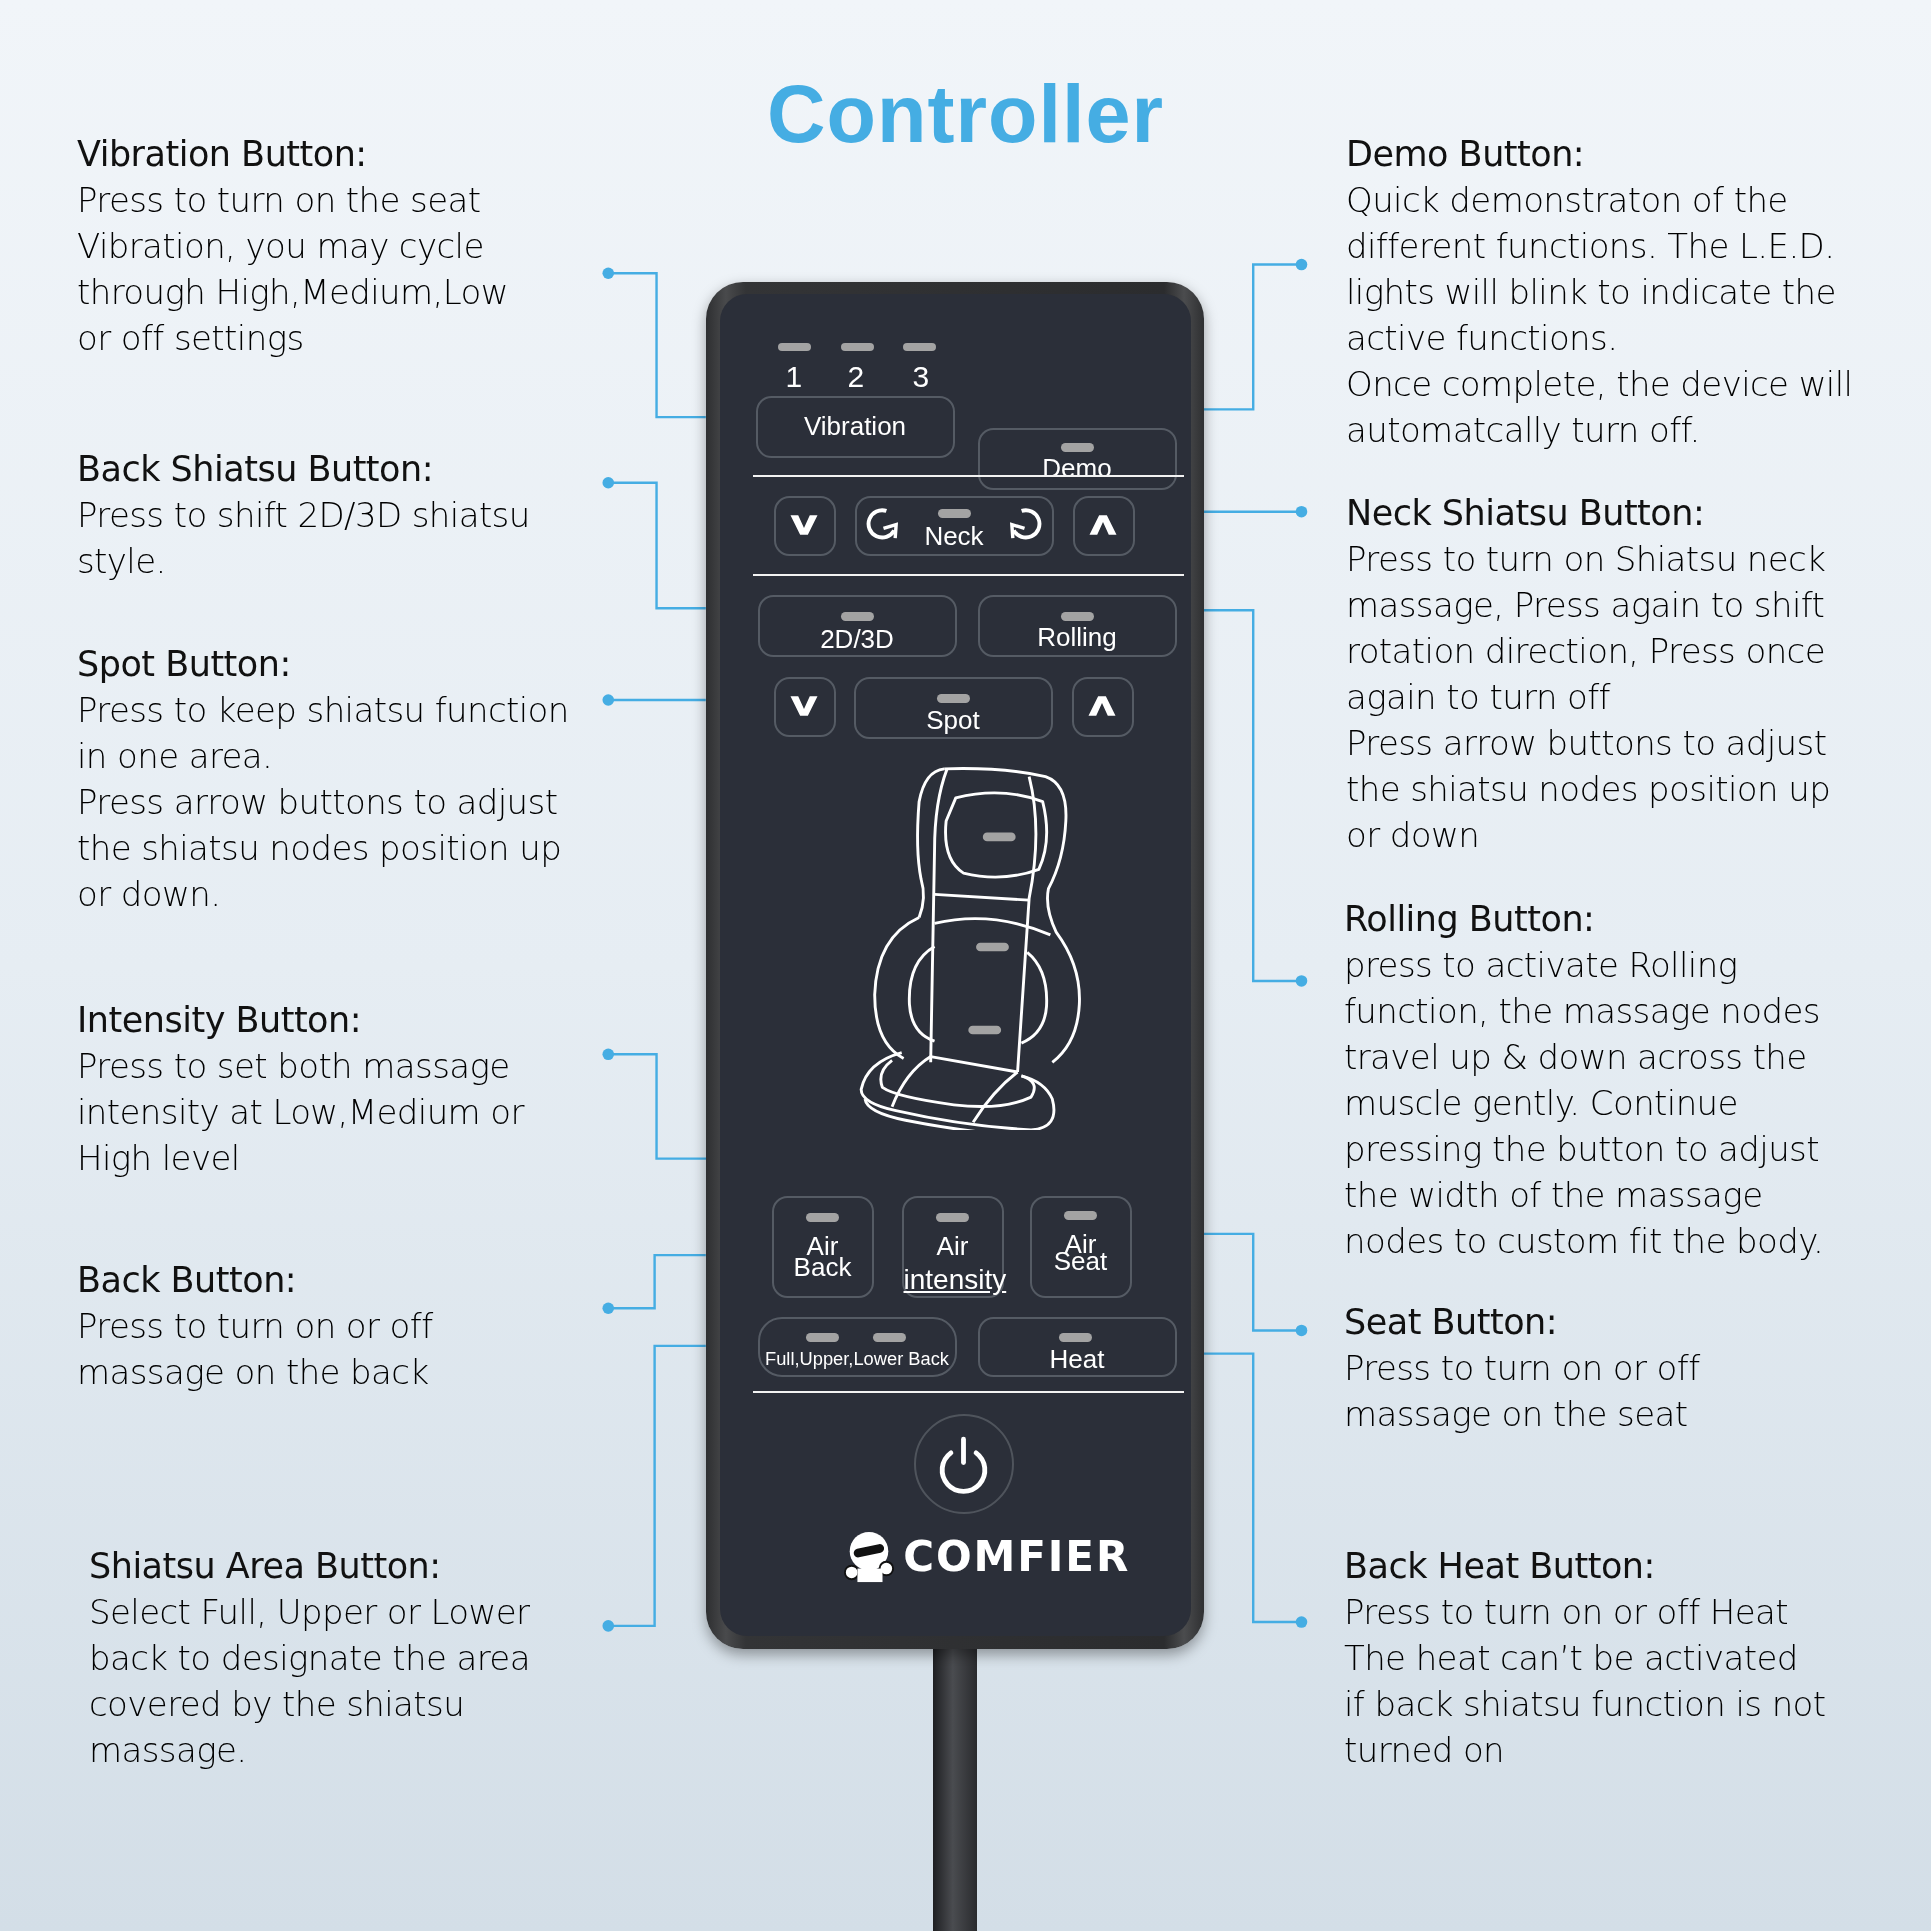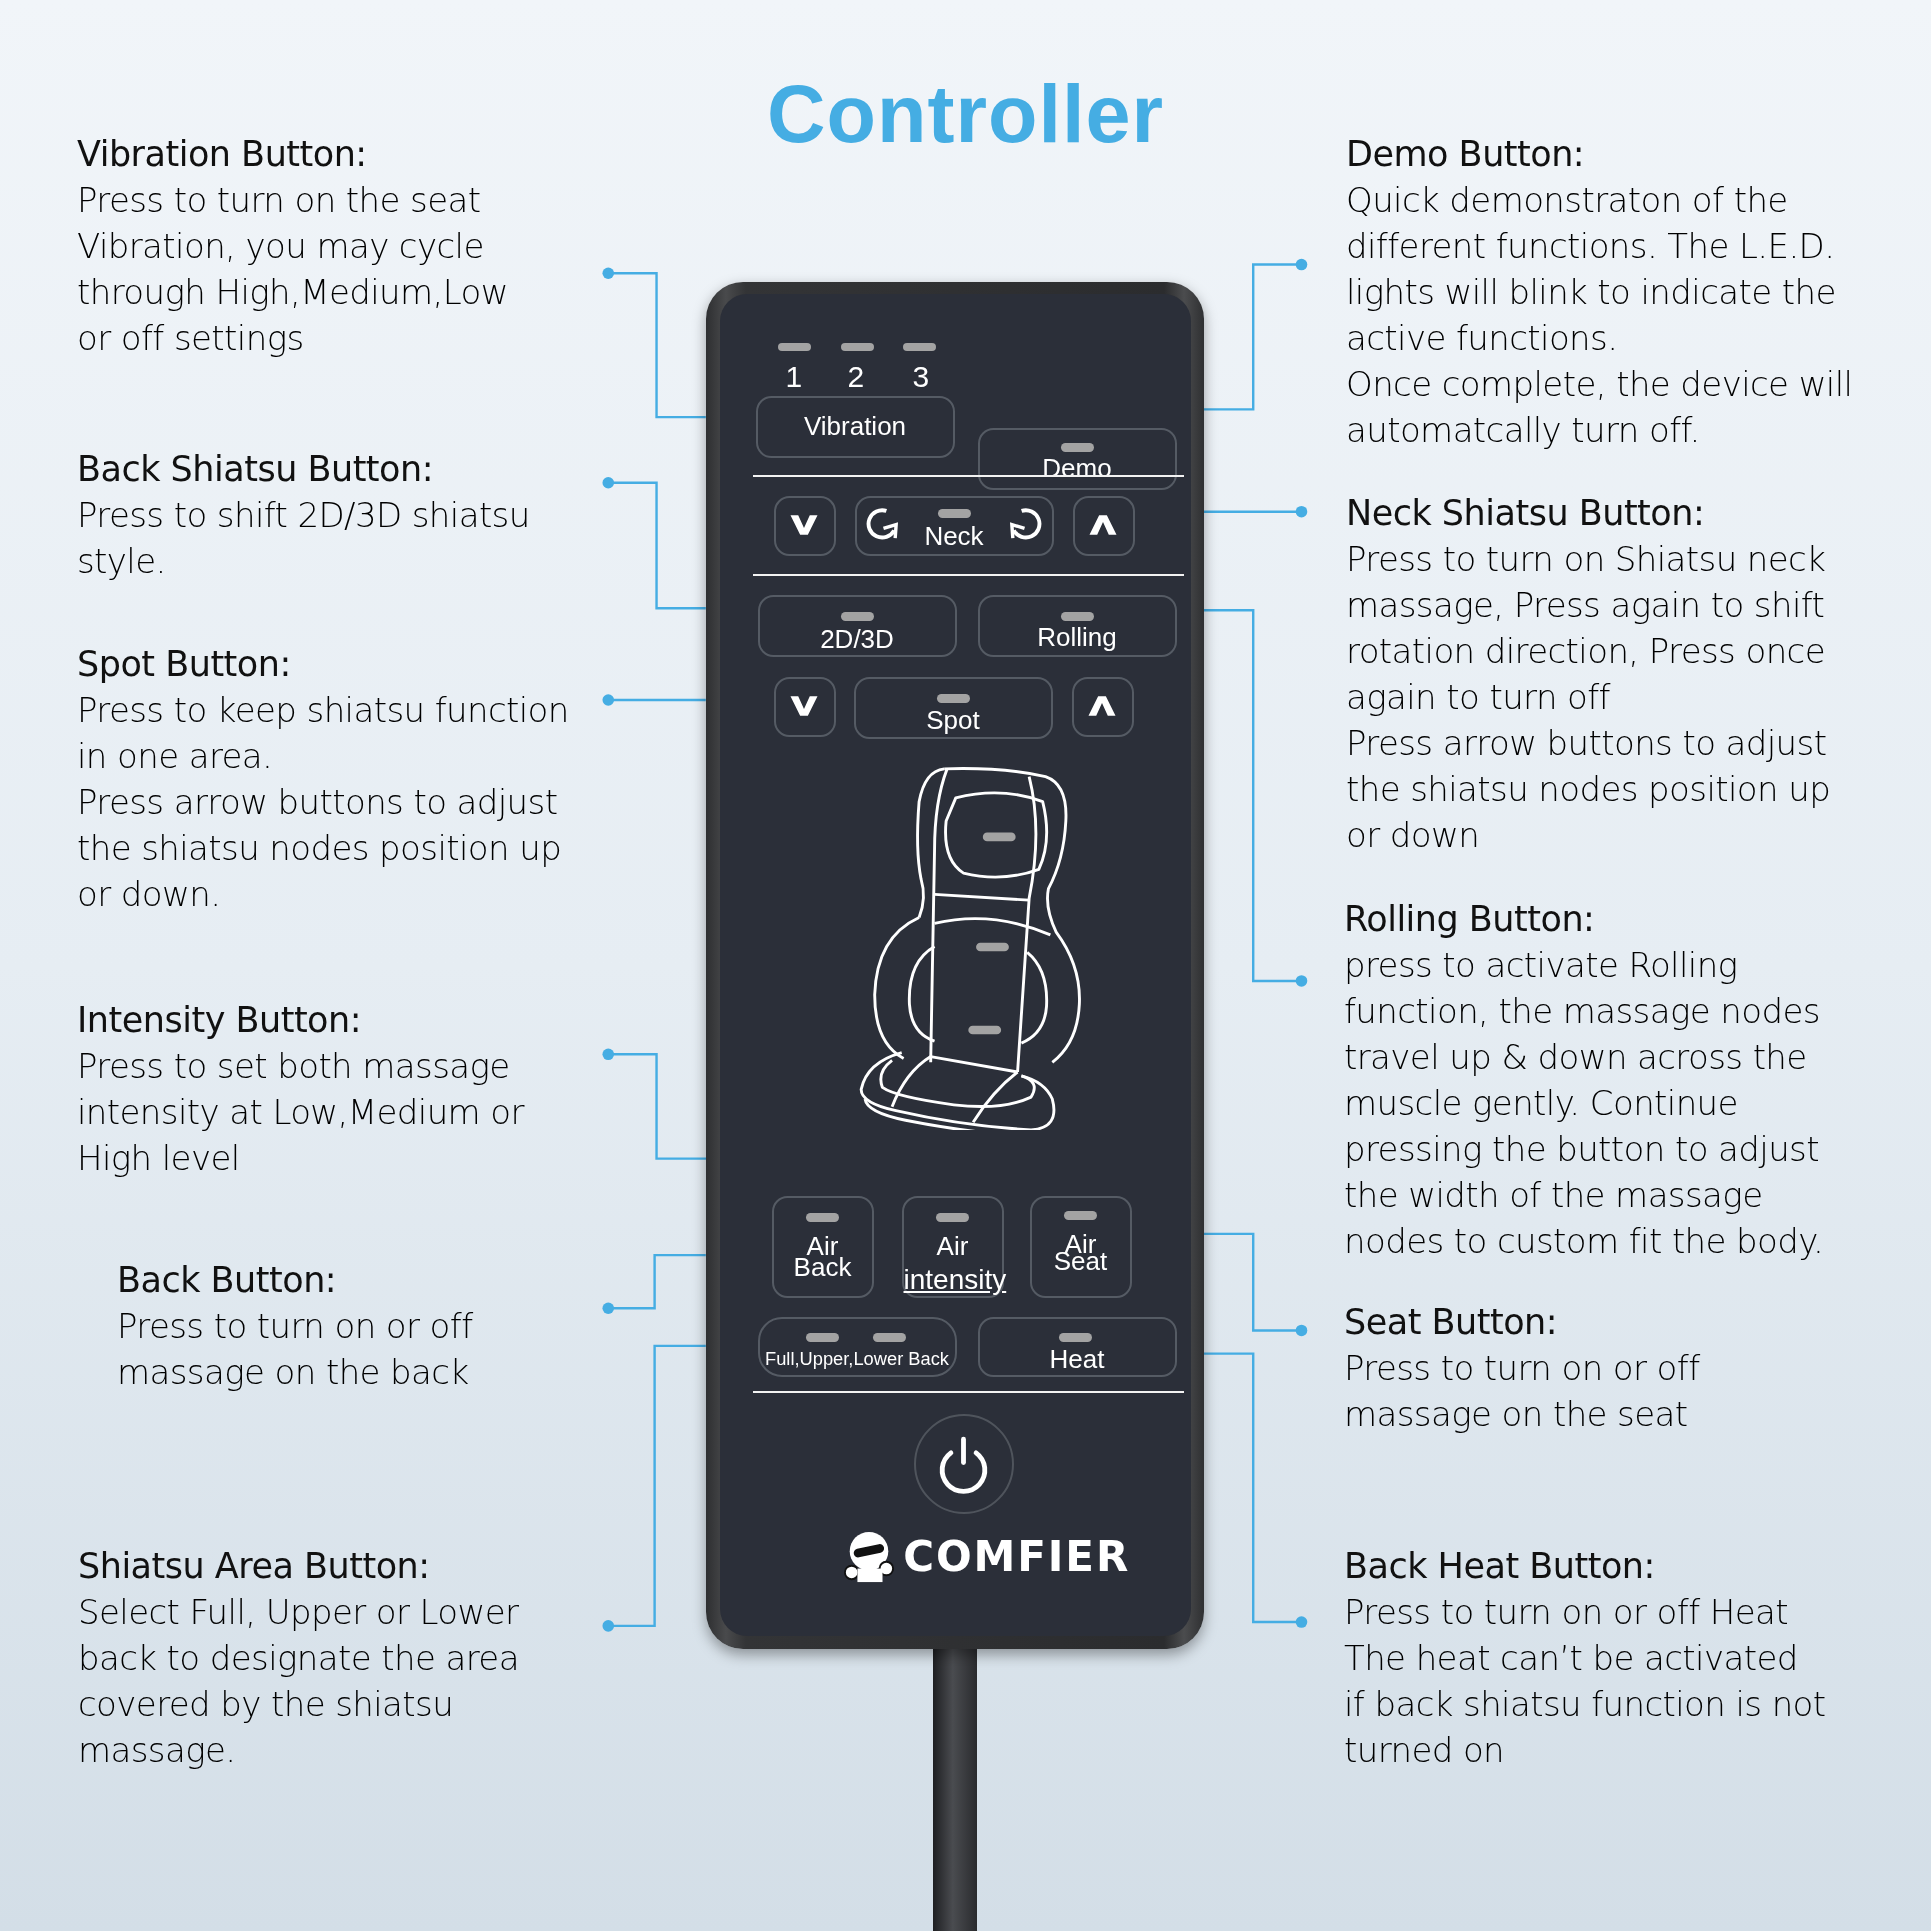--- a/index.html
+++ b/index.html
@@ -119,26 +119,26 @@
 Press arrow buttons to adjust
 the shiatsu nodes position up
 or down.</p>
 </div>
 <div class="callout" style="left:77px;top:997px;">
   <h3>Intensity Button:</h3>
   <p>Press to set both massage
 intensity at Low,Medium or
 High level</p>
 </div>
-<div class="callout" style="left:77px;top:1257px;margin-left:40px;">
+<div class="callout" style="left:77px;top:1257px;">
   <h3>Back Button:</h3>
   <p>Press to turn on or off
 massage on the back</p>
 </div>
-<div class="callout" style="left:78px;top:1543px;">
+<div class="callout" style="left:89px;top:1543px;">
   <h3>Shiatsu Area Button:</h3>
   <p>Select Full, Upper or Lower
 back to designate the area
 covered by the shiatsu
 massage.</p>
 </div>
 
 <div class="callout" style="left:1346px;top:131px;">
   <h3>Demo Button:</h3>
   <p>Quick demonstraton of the

